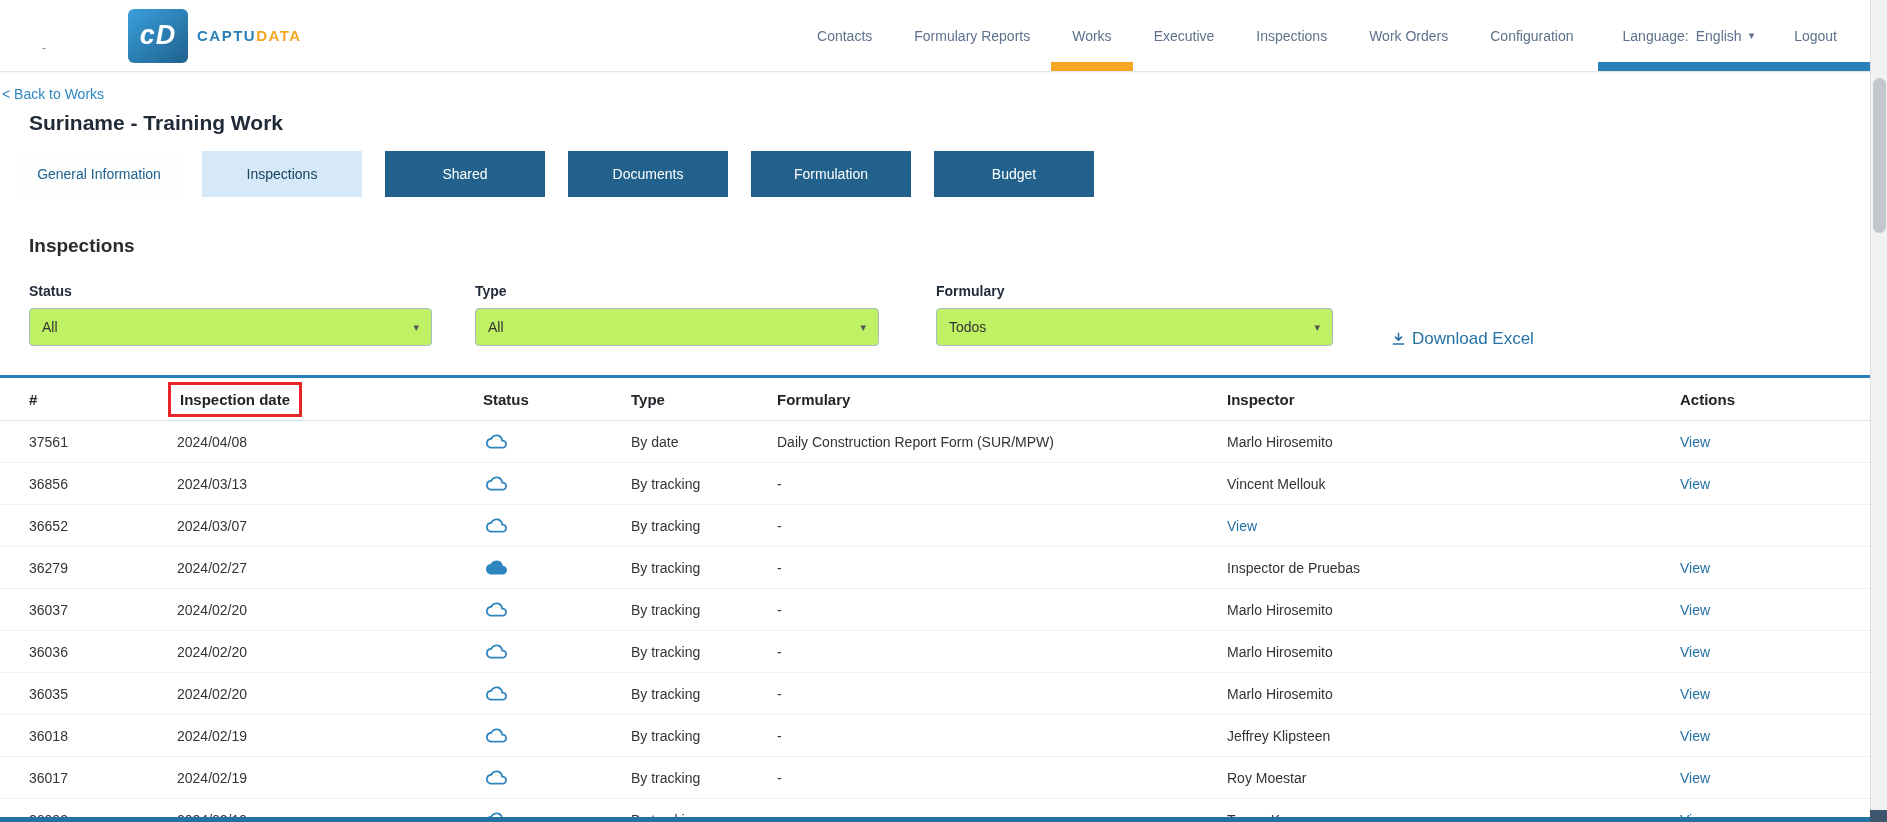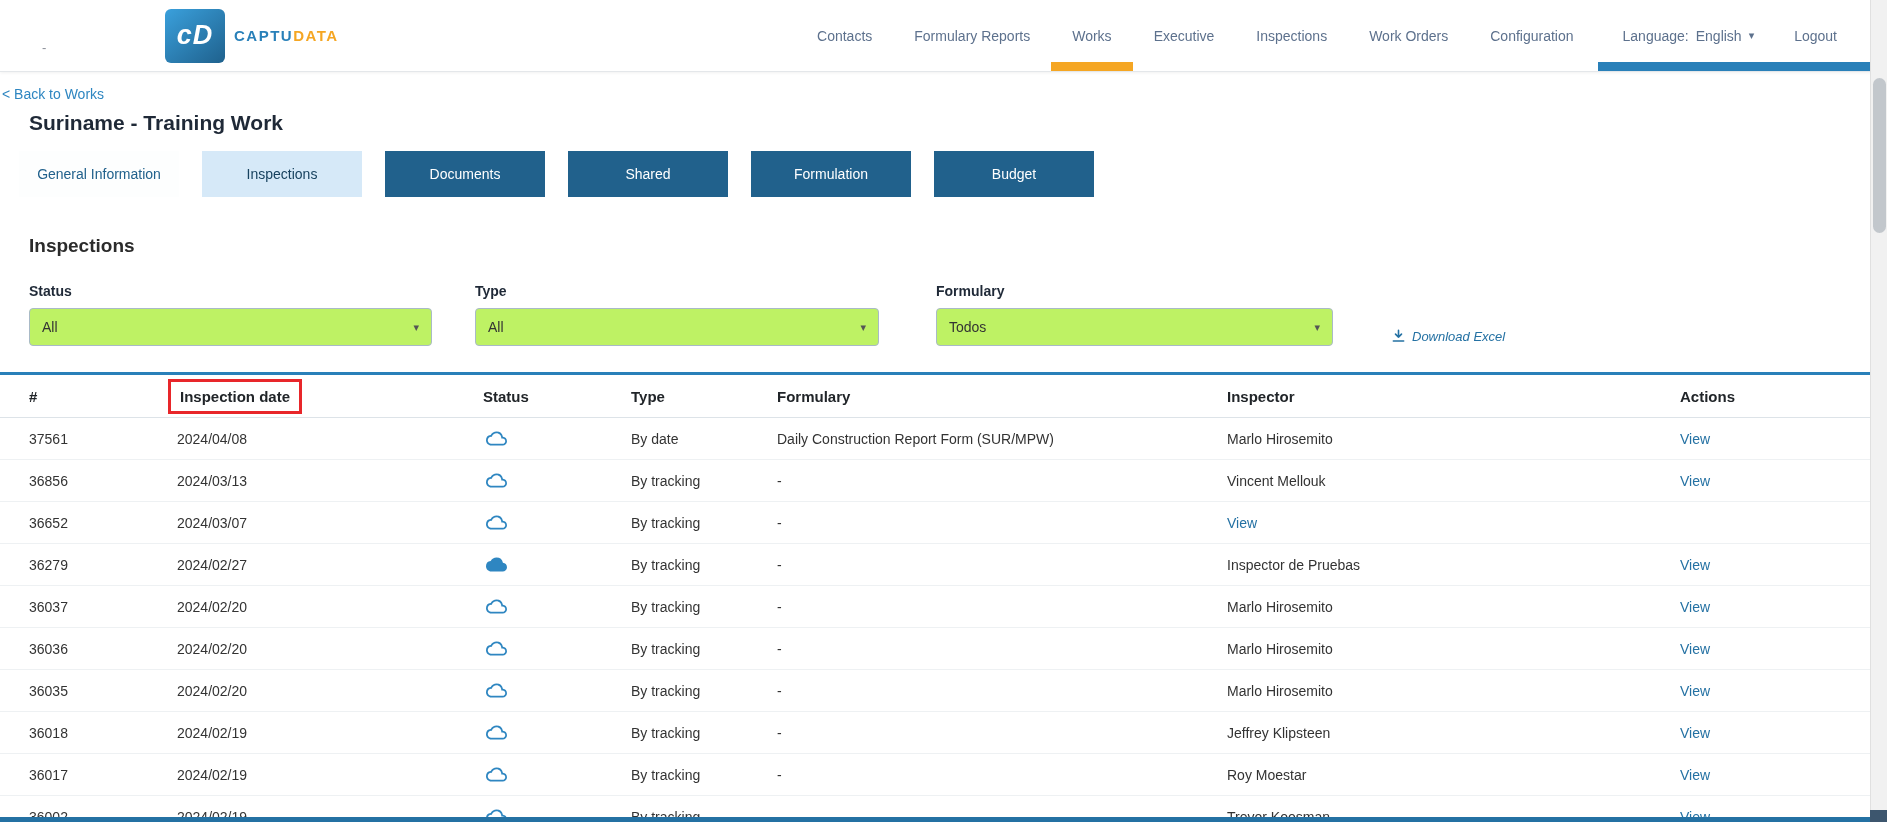--- a/index.html
+++ b/index.html
@@ -8,21 +8,21 @@
   .app { width: 1887px; height: 822px; position: relative; overflow: hidden; background: #fff; }
 
   
   .topbar { height: 72px; display: flex; align-items: stretch; border-bottom: 1px solid #e4e7ea;
             box-shadow: 0 1px 3px rgba(0,0,0,.06); position: relative; background: #fff; z-index: 2; }
   .dash { color: #8a8f98; font-size: 13px; position: absolute; left: 42px; top: 40px; }
   .brand { display: flex; align-items: center; gap: 9px; margin-left: 128px; cursor: pointer; }
   .brand-icon { width: 60px; height: 54px; border-radius: 6px;
                 background: linear-gradient(140deg, #3aa0dc 0%, #1f618d 100%);
                 color: #fff; display: flex; align-items: center; justify-content: center;
-                font-size: 27px; font-weight: bold; font-style: italic; letter-spacing: 1px; margin-left: 37px; }
+                font-size: 27px; font-weight: bold; font-style: italic; letter-spacing: 1px; }
   .brand-text { font-size: 15px; font-weight: bold; letter-spacing: 1.5px; color: var(--brand_blue, #2980b9); }
   .brand-text .orange { color: var(--brand_orange, #f5a623); }
   .nav-links { margin-left: auto; display: flex; align-items: stretch; }
   .nav-item { display: flex; align-items: center; padding: 0 21px; font-size: 14px; color: #5d718d;
               cursor: pointer; position: relative; white-space: nowrap; }
   .nav-item.active::after { content: ""; position: absolute; left: 0; right: 0; bottom: 0; height: 9px;
                             background: var(--brand_orange, #f5a623); }
   .lang { display: flex; align-items: center; gap: 7px; padding: 0 20px 0 28px; font-size: 14px;
           color: #5d718d; cursor: pointer; }
   .caret { font-size: 11px; color: #5d718d; }
@@ -46,21 +46,21 @@
   .filters { display: flex; align-items: flex-start; margin: 26px 0 0 29px; }
   .filter-label { font-weight: bold; font-size: 14px; color: #1f2937; margin-bottom: 9px; display: block; }
   .select { height: 38px; border: 1px solid #a9bac7; border-radius: 4px; background: #bef264;
             display: flex; align-items: center; justify-content: space-between; padding: 0 12px;
             font-size: 14px; color: #333; cursor: pointer; }
   .select .caret { color: #555; }
   .f-status { width: 403px; margin-right: 43px; }
   .f-type { width: 404px; margin-right: 57px; }
   .f-form { width: 397px; }
   .download { display: flex; align-items: center; gap: 6px; margin: 46px 0 0 58px;
-              color: var(--link_blue, #2471a3); font-size: 13px; cursor: pointer; text-decoration: none; font-style: italic; }
+              color: var(--link_blue, #2471a3); font-size: 17px; cursor: pointer; text-decoration: none; }
   .dl-icon { width: 15px; height: 15px; }
 
   
   .table { margin-top: 26px; }
   .thead, .trow { display: grid; grid-template-columns: 148px 306px 148px 146px 450px 453px 1fr;
                   align-items: center; padding: 0 30px 0 29px; }
   .thead { height: 46px; border-top: 3px solid var(--brand_blue, #2980b9);
            border-bottom: 1px solid #dde3e8; font-size: 15px; font-weight: bold; color: #212529; }
   .trow { height: 42px; border-bottom: 1px solid #eef1f3; font-size: 14px; color: #333; }
   .red-box { display: inline-block; border: 3px solid var(--annotation_red, #e8262a);
@@ -125,24 +125,24 @@
   <h1 class="page-title">Suriname - Training Work</h1>
 
   <div class="tabs">
       <div class="tab state-white">
     <span class="tab-label">General Information</span>
   </div>
       <div class="tab state-light">
     <span class="tab-label">Inspections</span>
   </div>
       <div class="tab state-dark">
+    <span class="tab-label">Shared</span>
+  </div>
+      <div class="tab state-dark">
     <span class="tab-label">Documents</span>
-  </div>
-      <div class="tab state-dark">
-    <span class="tab-label">Shared</span>
   </div>
       <div class="tab state-dark">
     <span class="tab-label">Formulation</span>
   </div>
       <div class="tab state-dark">
     <span class="tab-label">Budget</span>
   </div>
     </div>
 
   <h2 class="section-title">Inspections</h2>

